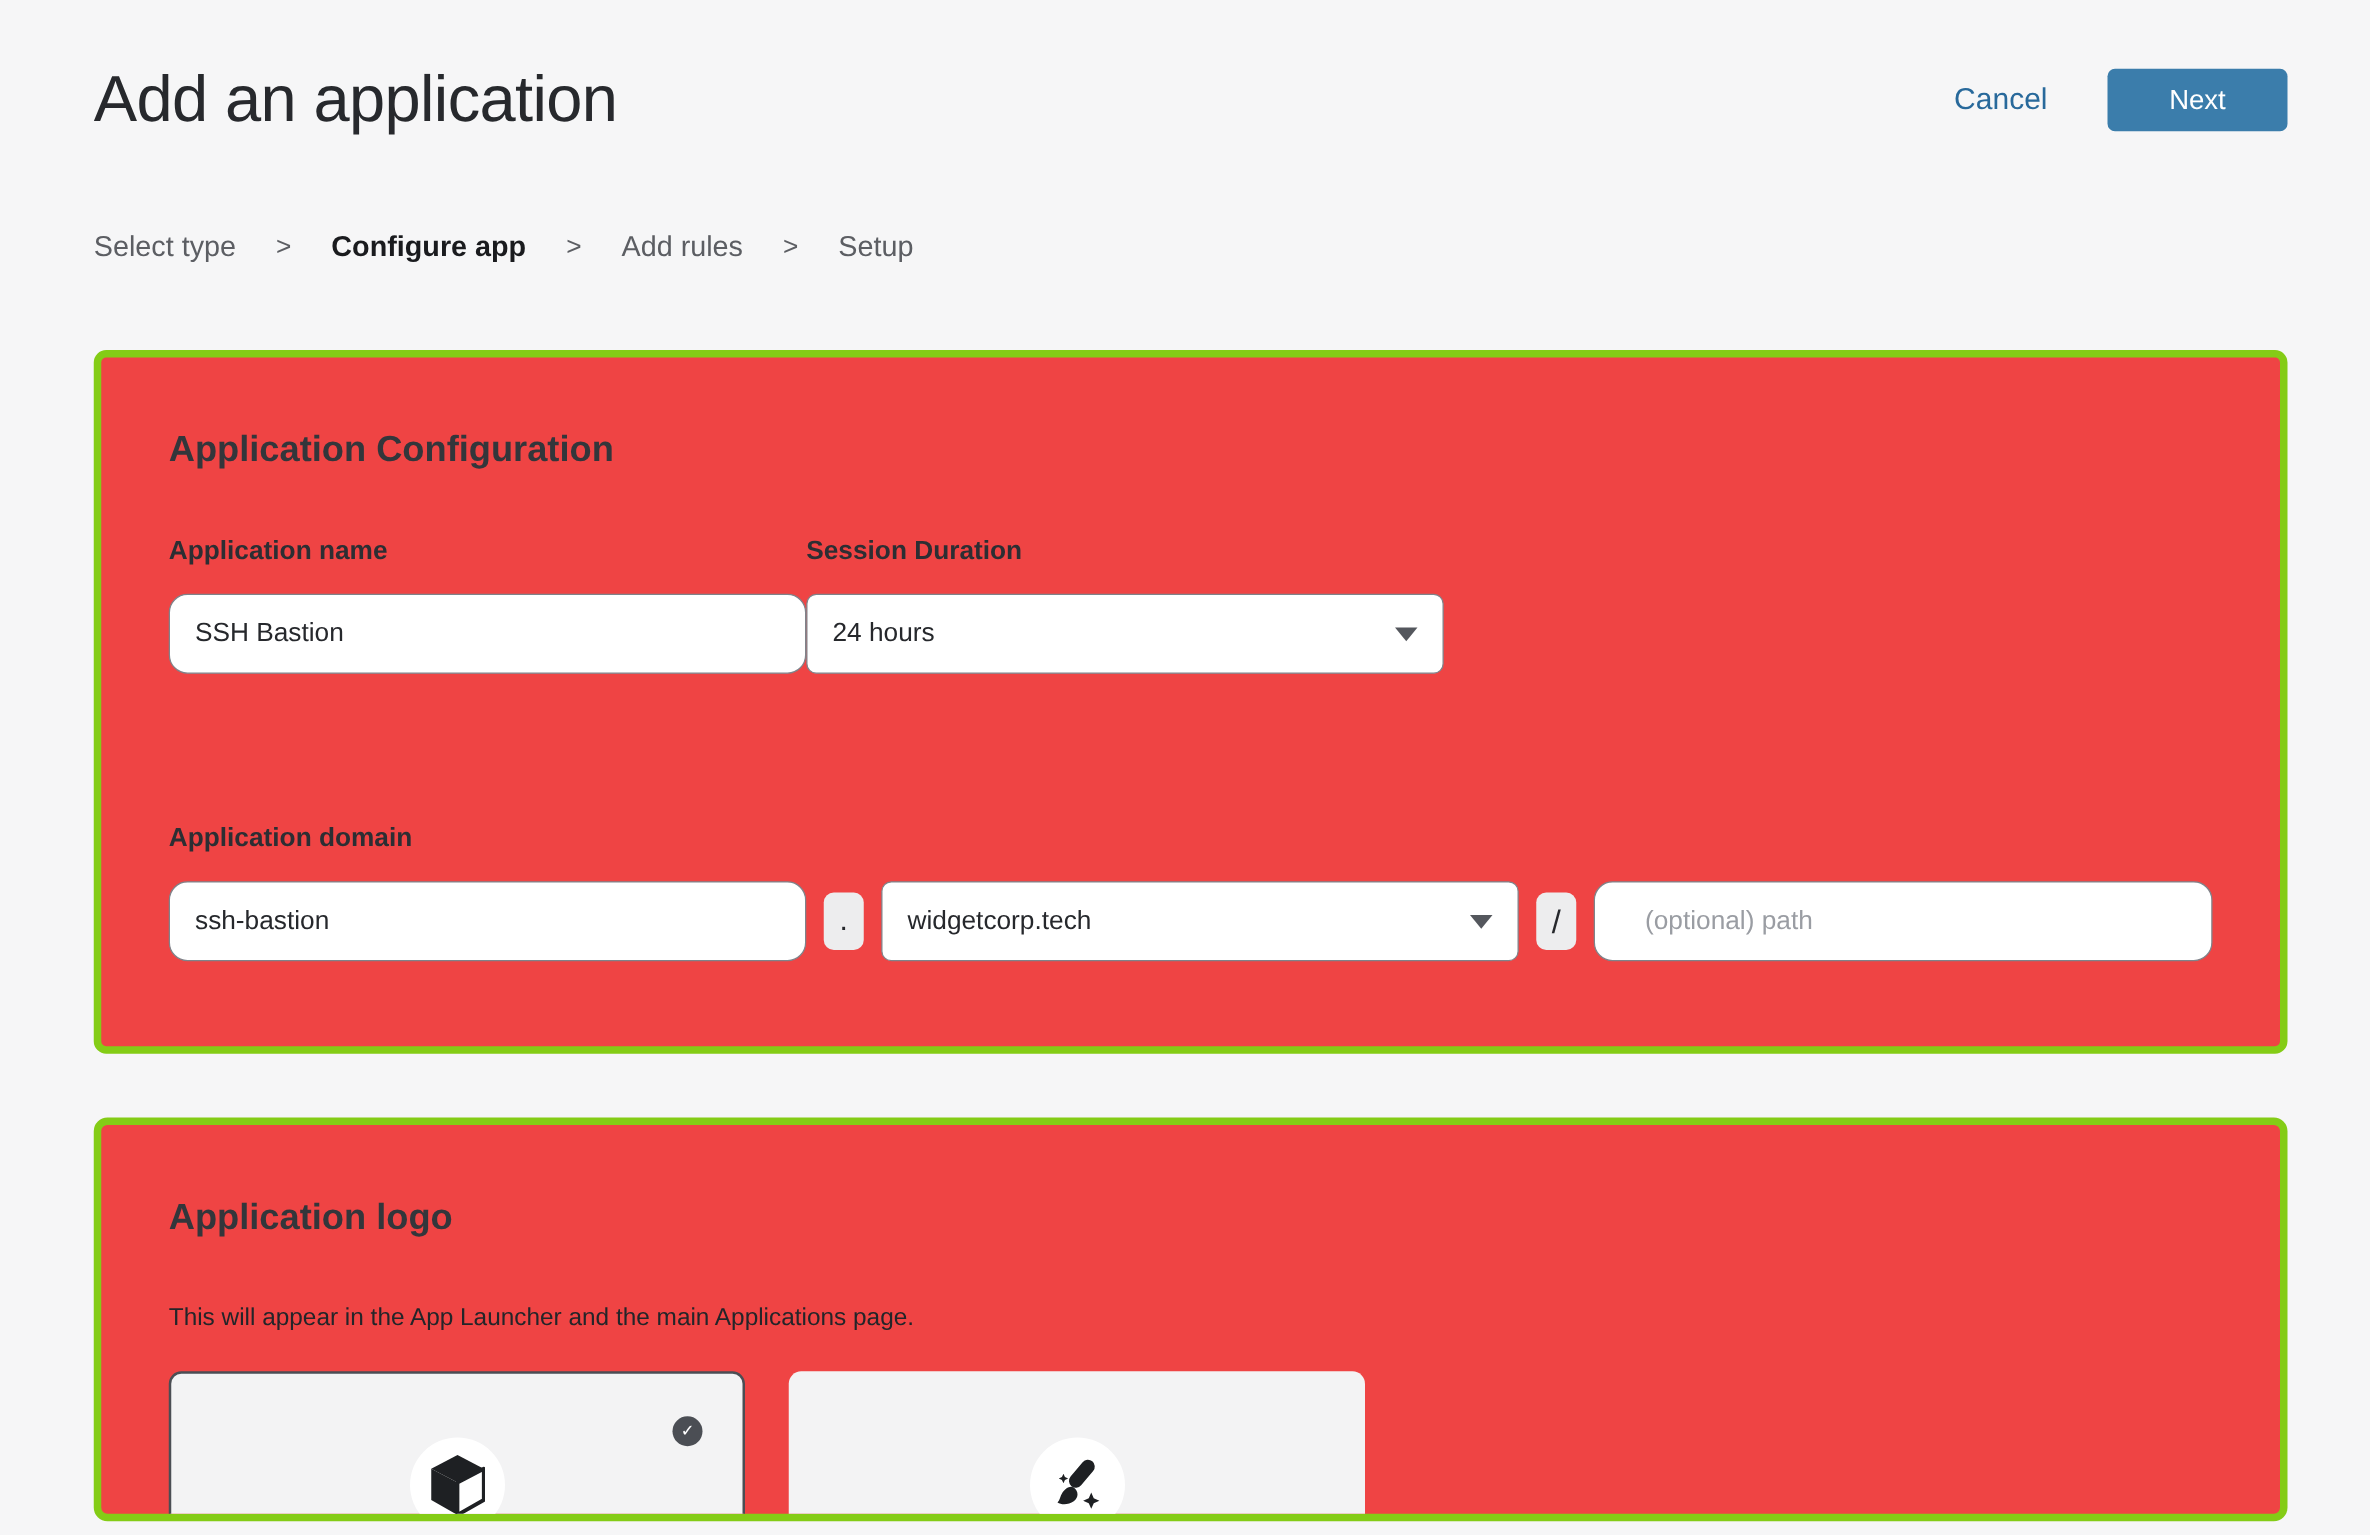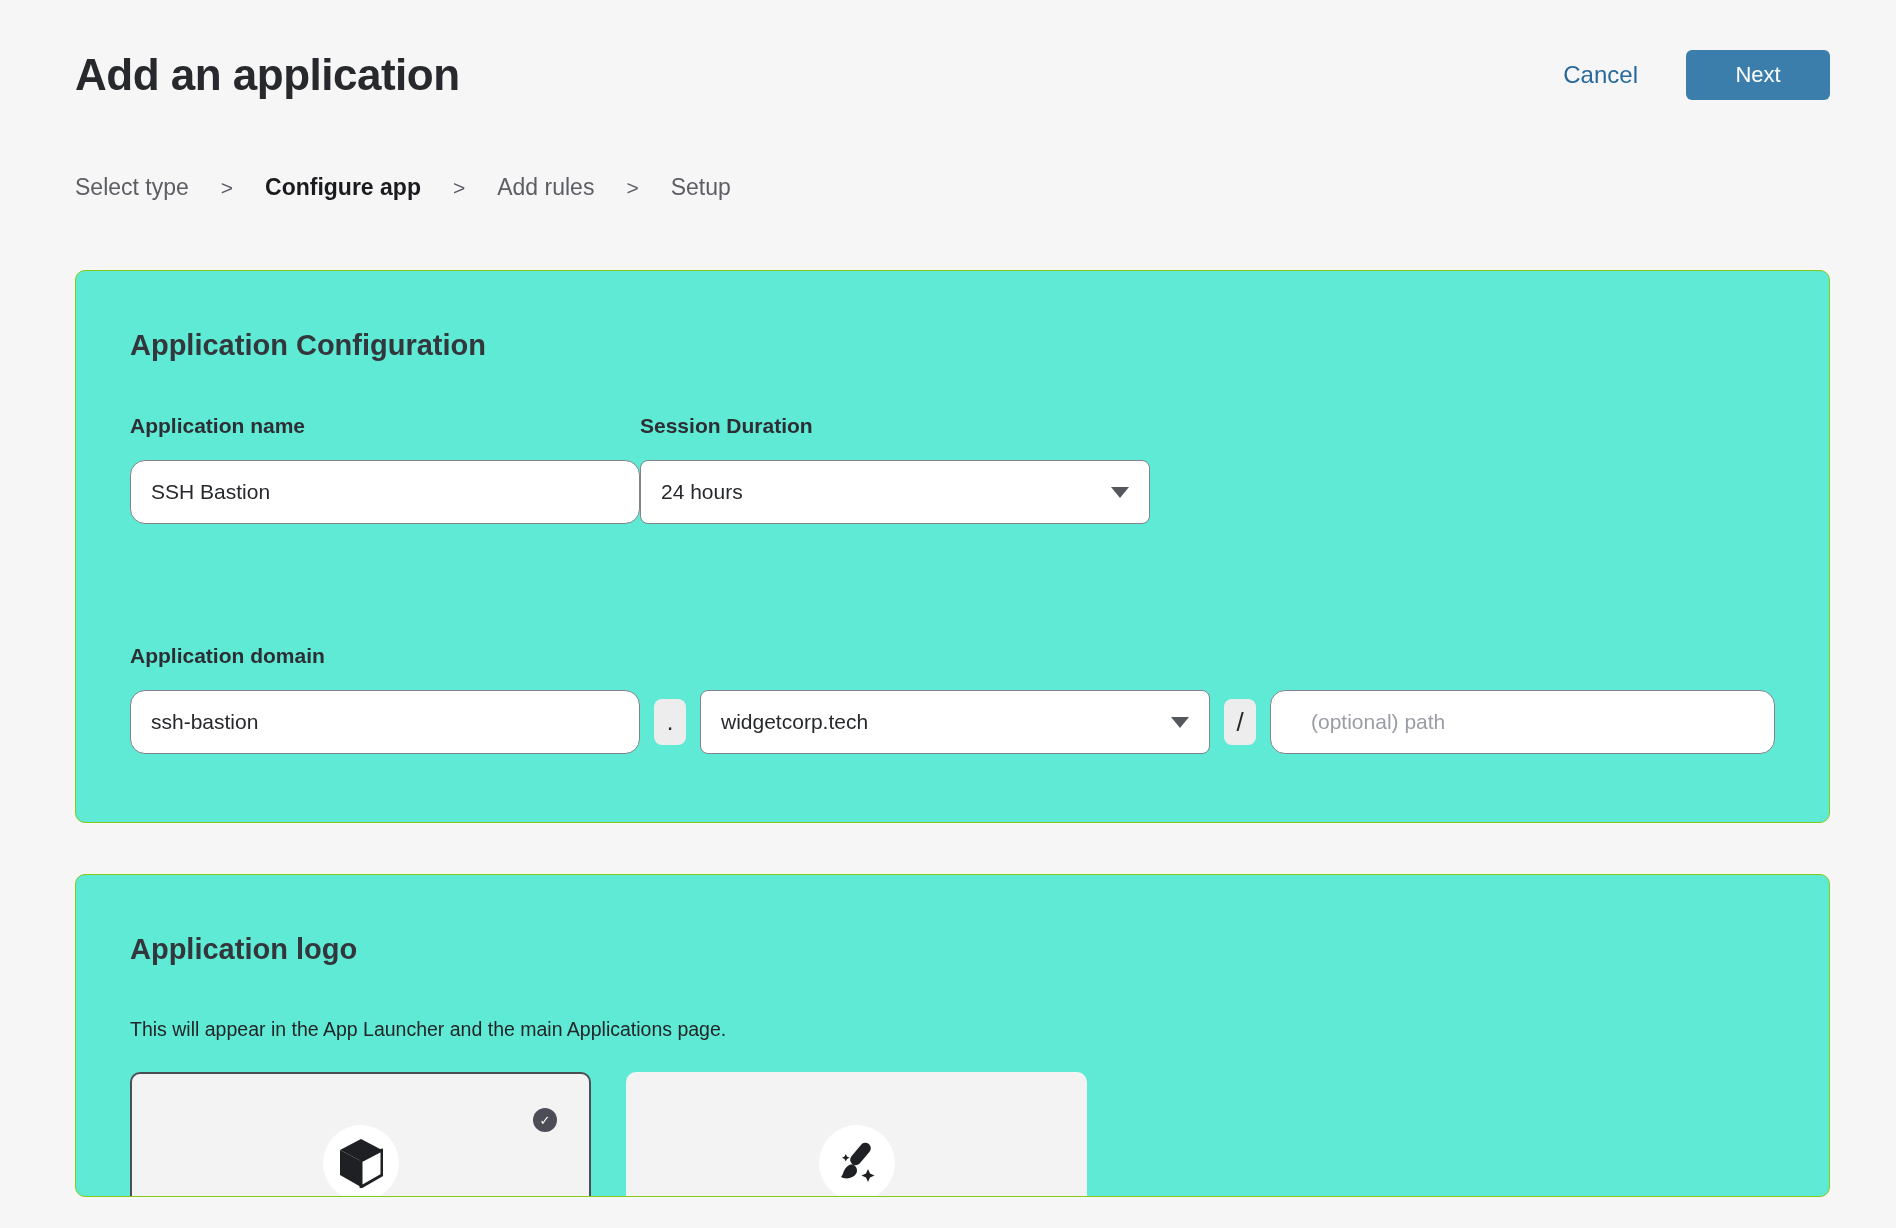--- a/index.html
+++ b/index.html
@@ -10,21 +10,21 @@
     color:#26282c;
   }
   .page { padding:0 66px 0 75px; }
 
   
   .header {
     display:flex; align-items:center; justify-content:space-between;
     margin-top:50px;
   }
   .page-title {
-    font-size:44px; font-weight:700; letter-spacing:-0.5px; color:#27292d;
+    font-size:52px; font-weight:400; letter-spacing:-0.5px; color:#27292d;
   }
   .header-actions { display:flex; align-items:center; }
   .cancel-link {
     font-size:24px; color:#28699b; cursor:pointer; margin-right:48px;
   }
   .next-button {
     width:144px; height:50px; background:#3b7dab; color:#ffffff;
     border:none; border-radius:6px; font-size:22px;
     font-family:inherit; cursor:pointer;
     display:flex; align-items:center; justify-content:center;
@@ -34,25 +34,25 @@
   .steps {
     display:flex; align-items:center; gap:32px;
     margin-top:74px; font-size:23px; color:#5c5e63;
   }
   .step { cursor:default; }
   .step.active { font-weight:700; color:#1a1b1e; }
   .step-sep { color:#5c5e63; font-size:21px; }
 
   
   .card {
-    background:#5eead4; border:1px solid #84cc16; border-radius:10px;
+    background:#ef4444; border:6px solid #84cc16; border-radius:10px;
     padding:58px 54px 68px 54px;
   }
   .card-1 { margin-top:69px; }
-  .card-2 { margin-top:51px; padding-bottom:0; height:323px; overflow:hidden; }
+  .card-2 { margin-top:51px; padding-bottom:0; height:323px; overflow:hidden;border-radius:11px; }
   .card-heading { font-size:29px; font-weight:700; color:#33363b; }
 
   .field-label {
     font-size:21px; font-weight:700; color:#2c2e33; margin-bottom:22px;
   }
 
   .fields-row { display:flex; margin-top:52px; }
   .field-col { width:510px; }
 
   .text-input {

